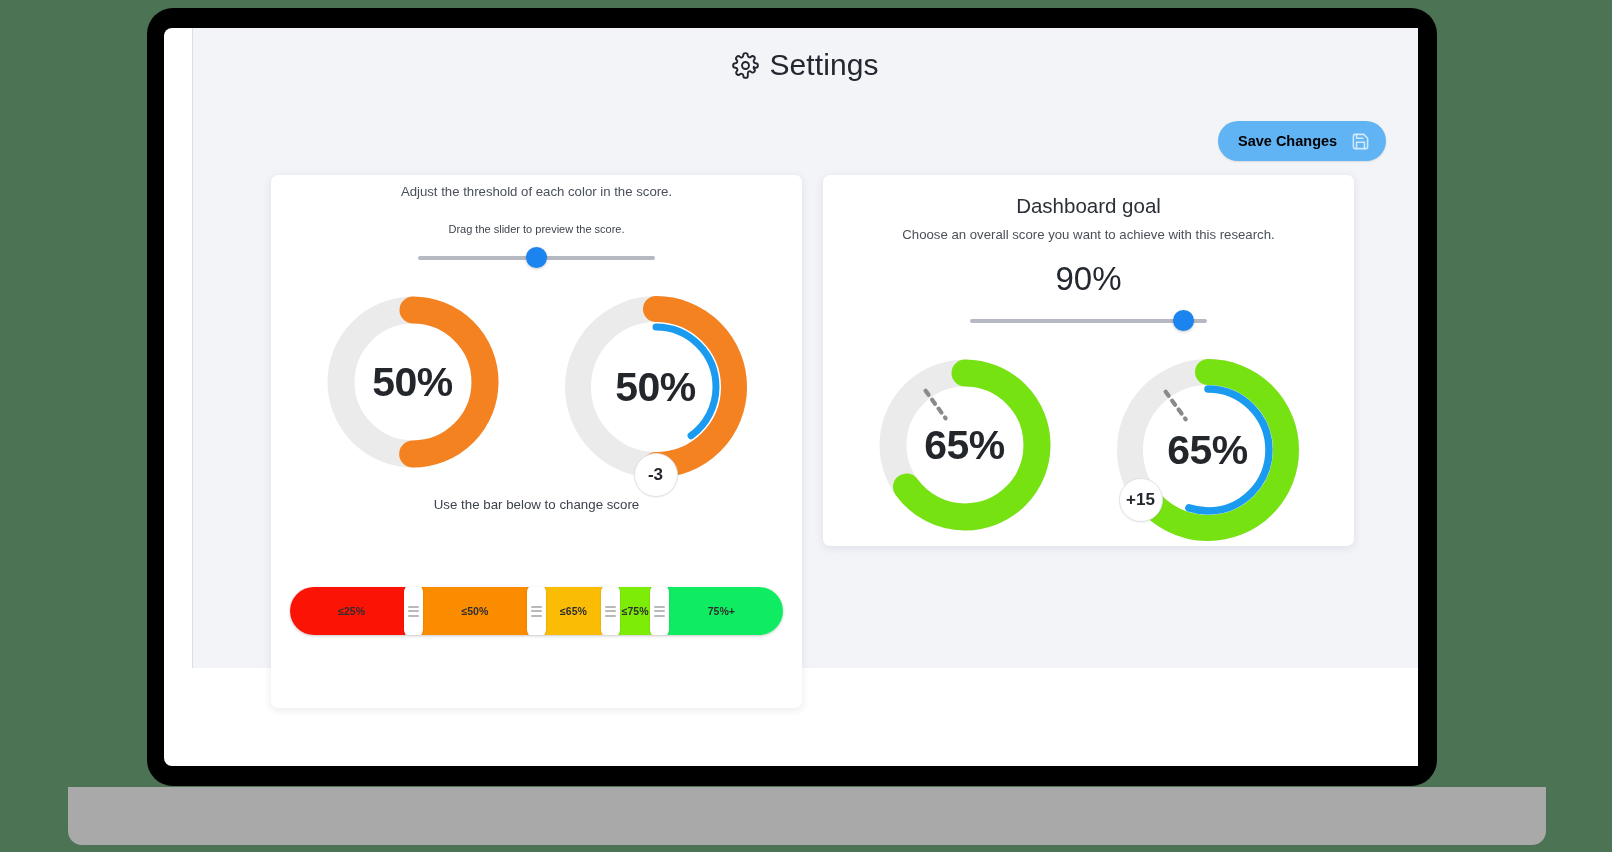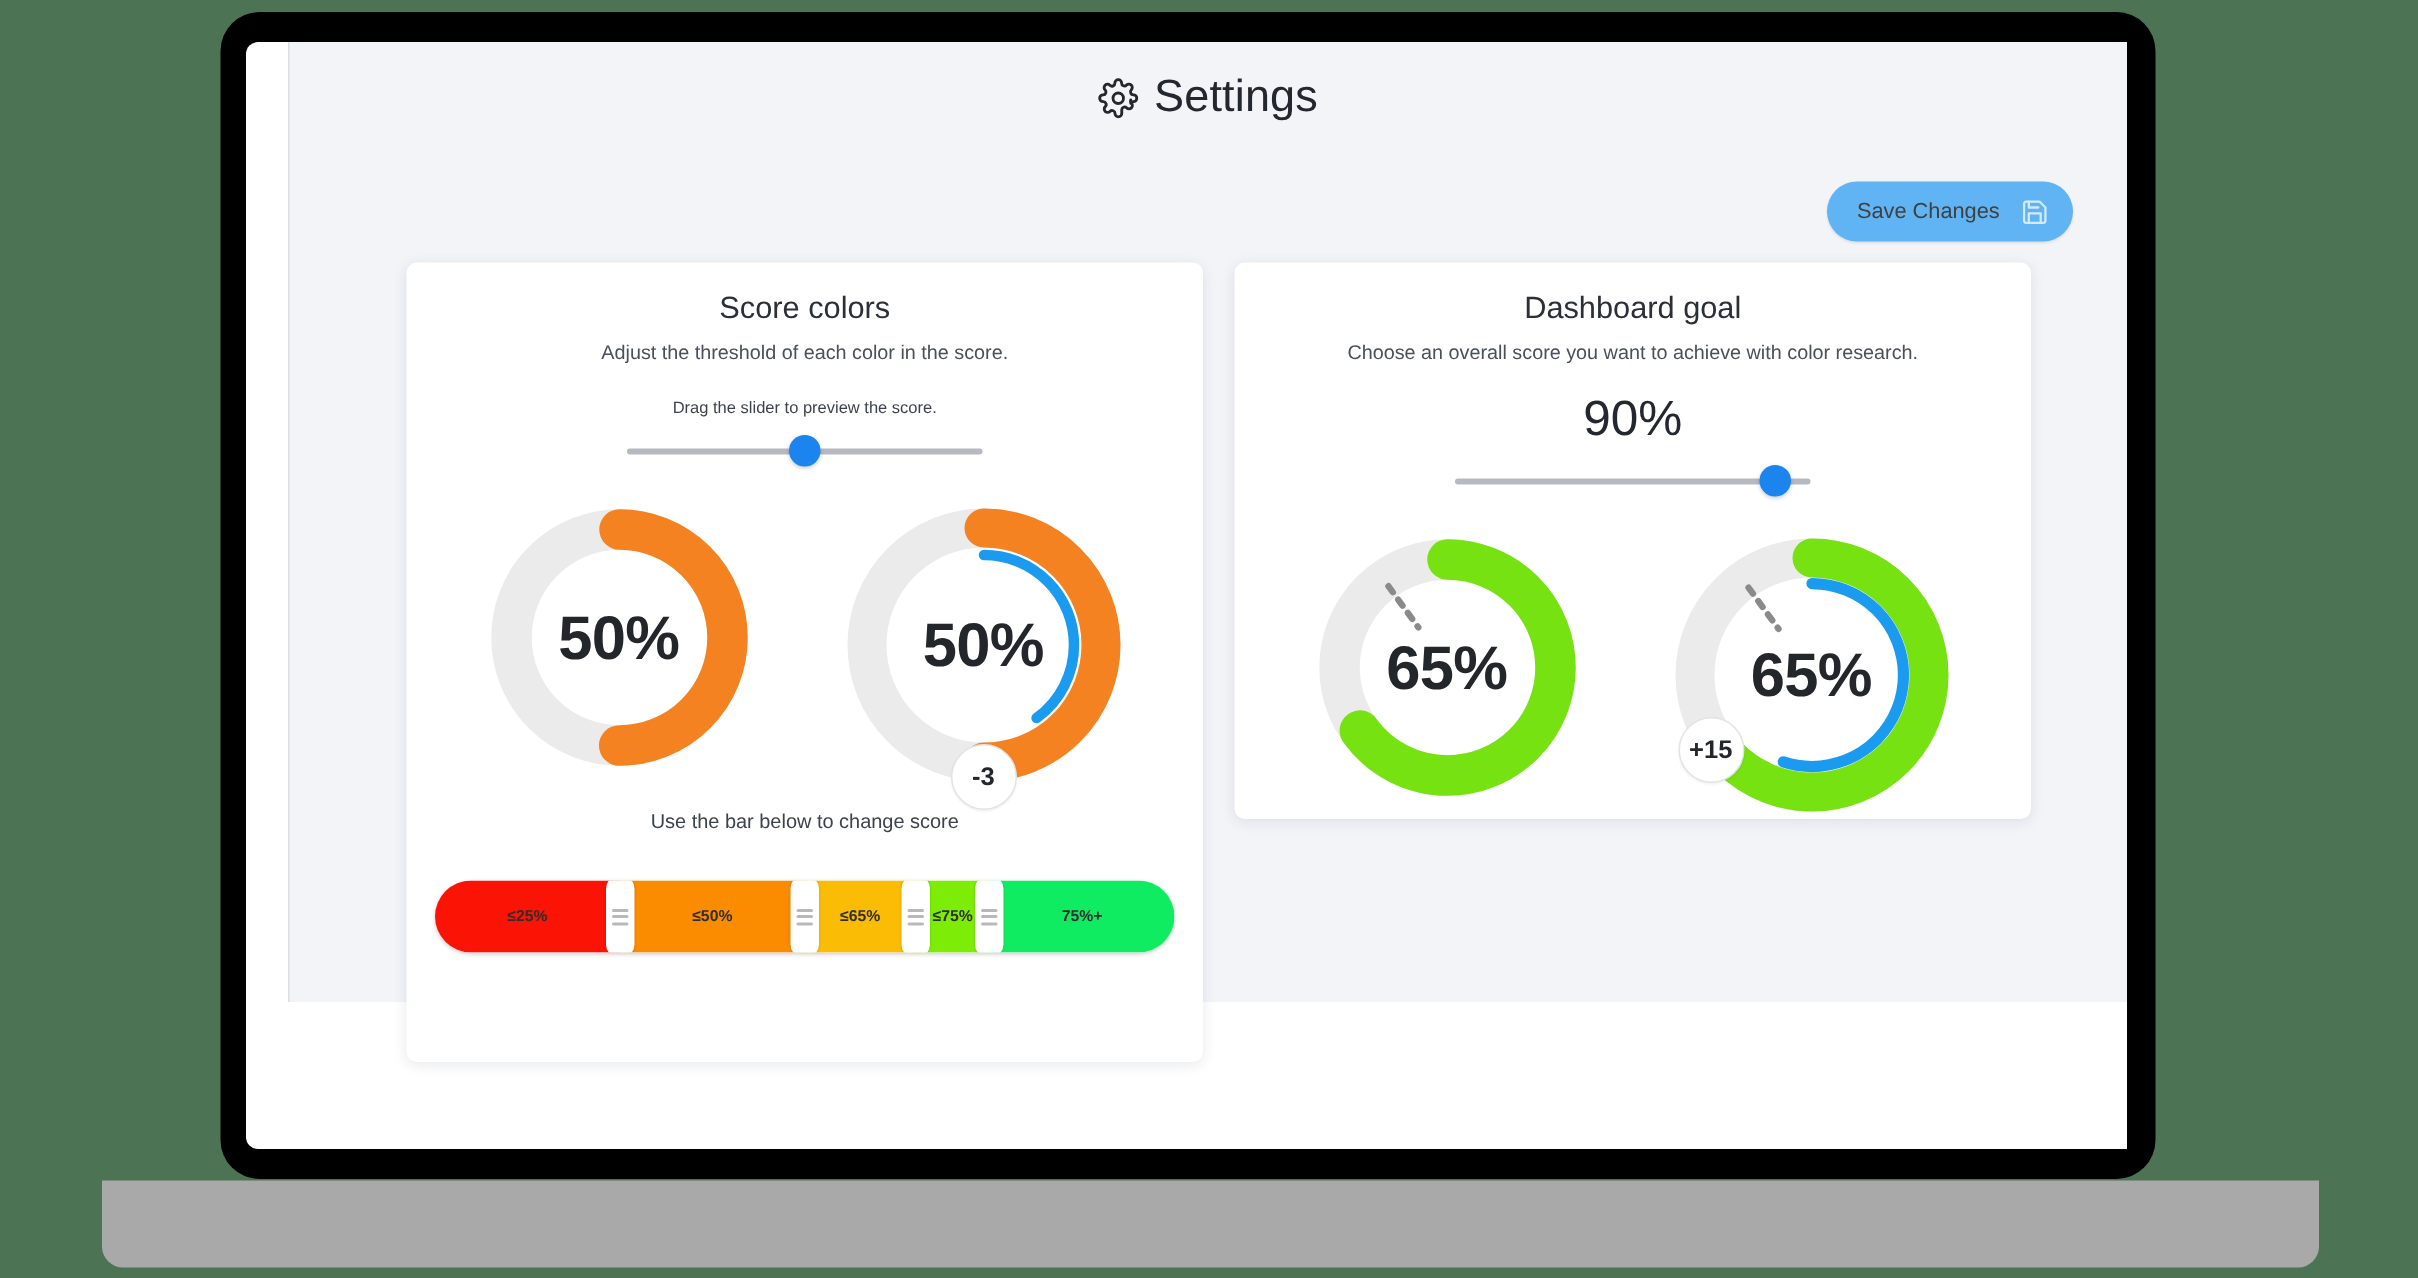--- a/index.html
+++ b/index.html
@@ -69,23 +69,23 @@
     height: 40px;
     padding: 0 16px 0 20px;
     display: flex; align-items: center; gap: 14px;
     background: #61b4f4;
     border: none;
     border-radius: 20px;
     cursor: pointer;
     box-shadow: 0 1px 2px rgba(0,0,0,.10);
   }
   #save-changes-label {
-    color: #404040;
+    color: #000000;
     font-size: 14.5px;
-    font-weight: normal;
+    font-weight: bold;
     white-space: nowrap;
   }
   #save-icon { width: 19px; height: 19px; display: block; opacity: .72; }
 
   
   .card {
     position: absolute;
     background: #ffffff;
     border-radius: 7px;
     box-shadow: 0 2px 9px rgba(30,40,70,.10);
@@ -250,21 +250,20 @@
         <span>
           <svg id="save-icon" viewBox="0 0 24 24" fill="none" stroke="#ffffff" stroke-width="1.9" stroke-linecap="round" stroke-linejoin="round">
             <path d="M19 21H5a2 2 0 0 1-2-2V5a2 2 0 0 1 2-2h11l5 5v11a2 2 0 0 1-2 2z"></path>
             <polyline points="17 21 17 13 7 13 7 21"></polyline>
             <polyline points="7 3 7 8 15 8"></polyline>
           </svg>
         </span>
       </button>
 
       <div class="card" id="card-score-colors">
-        <div class="card-title">Score colors</div>
         <div class="card-subtitle">Adjust the threshold of each color in the score.</div>
         <div class="card-hint">Drag the slider to preview the score.</div>
 
         <div class="slider-row">
           <div class="slider" id="slider-score">
             <div class="track"></div>
             <div class="thumb" id="thumb-score" style="left: 50%;"></div>
           </div>
         </div>
 
@@ -325,21 +324,21 @@
             <div class="bar-handle" style="left: 75%;">
               <i></i>
               <i></i>
               <i></i>
             </div>
           </div>
       </div>
 
       <div class="card" id="card-dashboard-goal">
         <div class="card-title">Dashboard goal</div>
-        <div class="card-subtitle">Choose an overall score you want to achieve with color research.</div>
+        <div class="card-subtitle">Choose an overall score you want to achieve with this research.</div>
         <div class="big-value">90%</div>
 
         <div class="slider-row">
           <div class="slider" id="slider-goal">
             <div class="track"></div>
             <div class="thumb" id="thumb-goal" style="left: 90%;"></div>
           </div>
         </div>
 
         <div class="donut-row">

